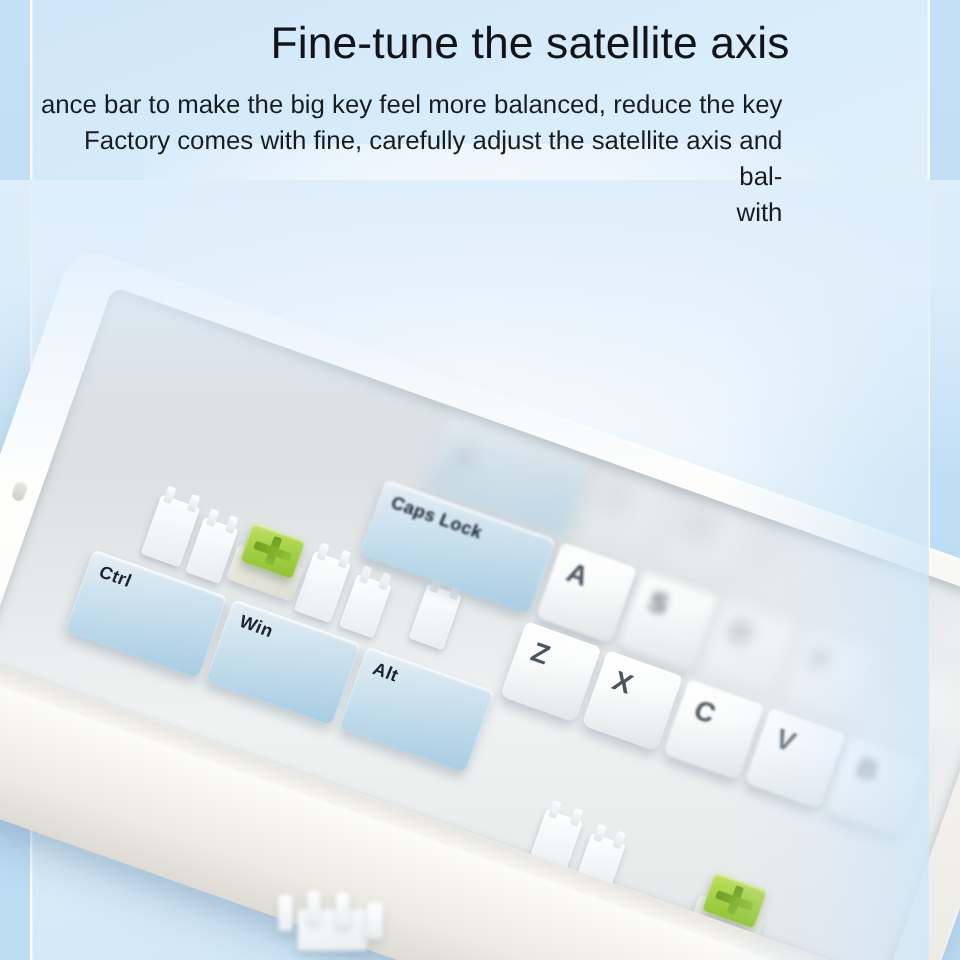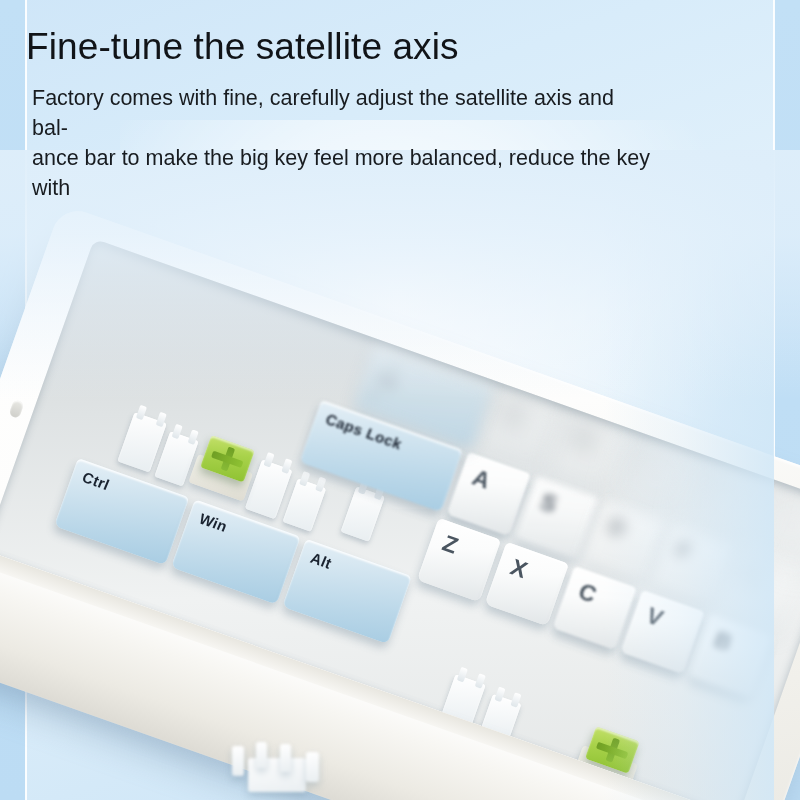--- a/index.html
+++ b/index.html
@@ -23,21 +23,21 @@
     pointer-events:none;
   }
 
   
   .rail{position:absolute;top:0;height:800px;width:26px;background:linear-gradient(180deg,#c2e0f6,#bcdcf4);}
   .rail.l{left:0;} .rail.r{right:0;}
   .hair{position:absolute;top:0;height:800px;width:2px;background:rgba(255,255,255,.92);}
   .hair.l{left:25px;} .hair.r{right:25px;}
 
   
-  #copy{position:absolute;left:26px;top:23px;width:632px;text-align:left;z-index:40;}
+  #copy{position:absolute;left:26px;top:12px;width:632px;text-align:right;z-index:40;}
   #title{
     font-size:37px; line-height:48px; color:#111418; font-weight:400;
     letter-spacing:.1px;
   }
   #body{
     margin-top:12px; font-size:21.5px; line-height:30px; color:#181c20;
     font-weight:400; padding:0 6px;
   }
   #body .ln{display:block;}
 
@@ -292,22 +292,22 @@
     <div class="p" style="left:26px;top:16px;width:58px;height:34px;"></div>
     <div class="p" style="left:10px;top:4px;width:12px;height:30px;"></div>
     <div class="p" style="left:34px;top:0px;width:11px;height:26px;"></div>
     <div class="p" style="left:58px;top:2px;width:11px;height:28px;"></div>
     <div class="p" style="left:84px;top:10px;width:13px;height:30px;"></div>
   </div>
 
   <div id="copy">
     <div id="title">Fine-tune the satellite axis</div>
     <div id="body">
+      <span class="ln">ance bar to make the big key feel more balanced, reduce the key</span>
       <span class="ln">Factory comes with fine, carefully adjust the satellite axis and bal-</span>
-      <span class="ln">ance bar to make the big key feel more balanced, reduce the key</span>
       <span class="ln">with</span>
     </div>
   </div>
 
   <div class="rail l"></div>
   <div class="rail r"></div>
   <div class="hair l"></div>
   <div class="hair r"></div>
 
 </div>

